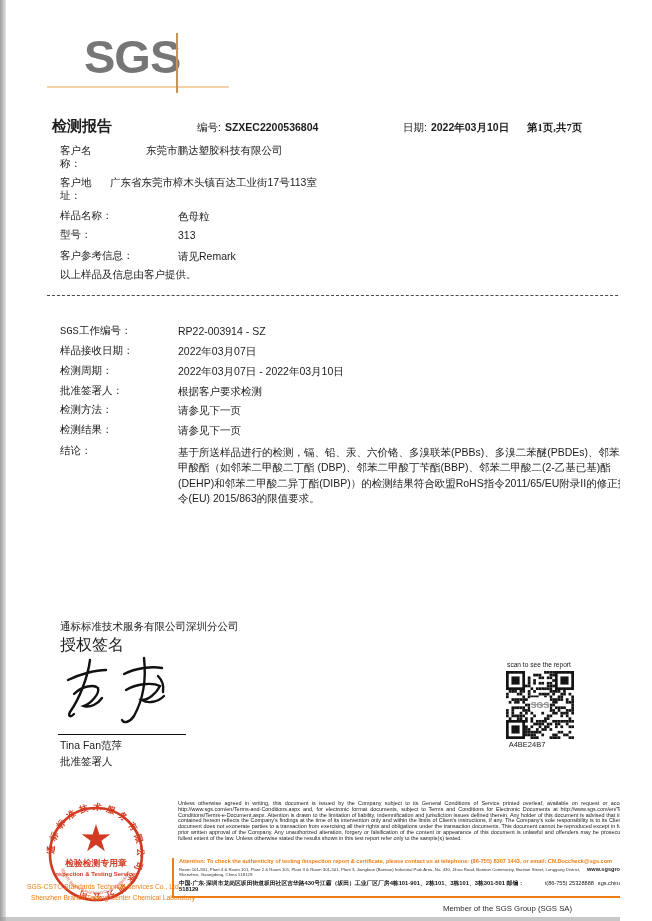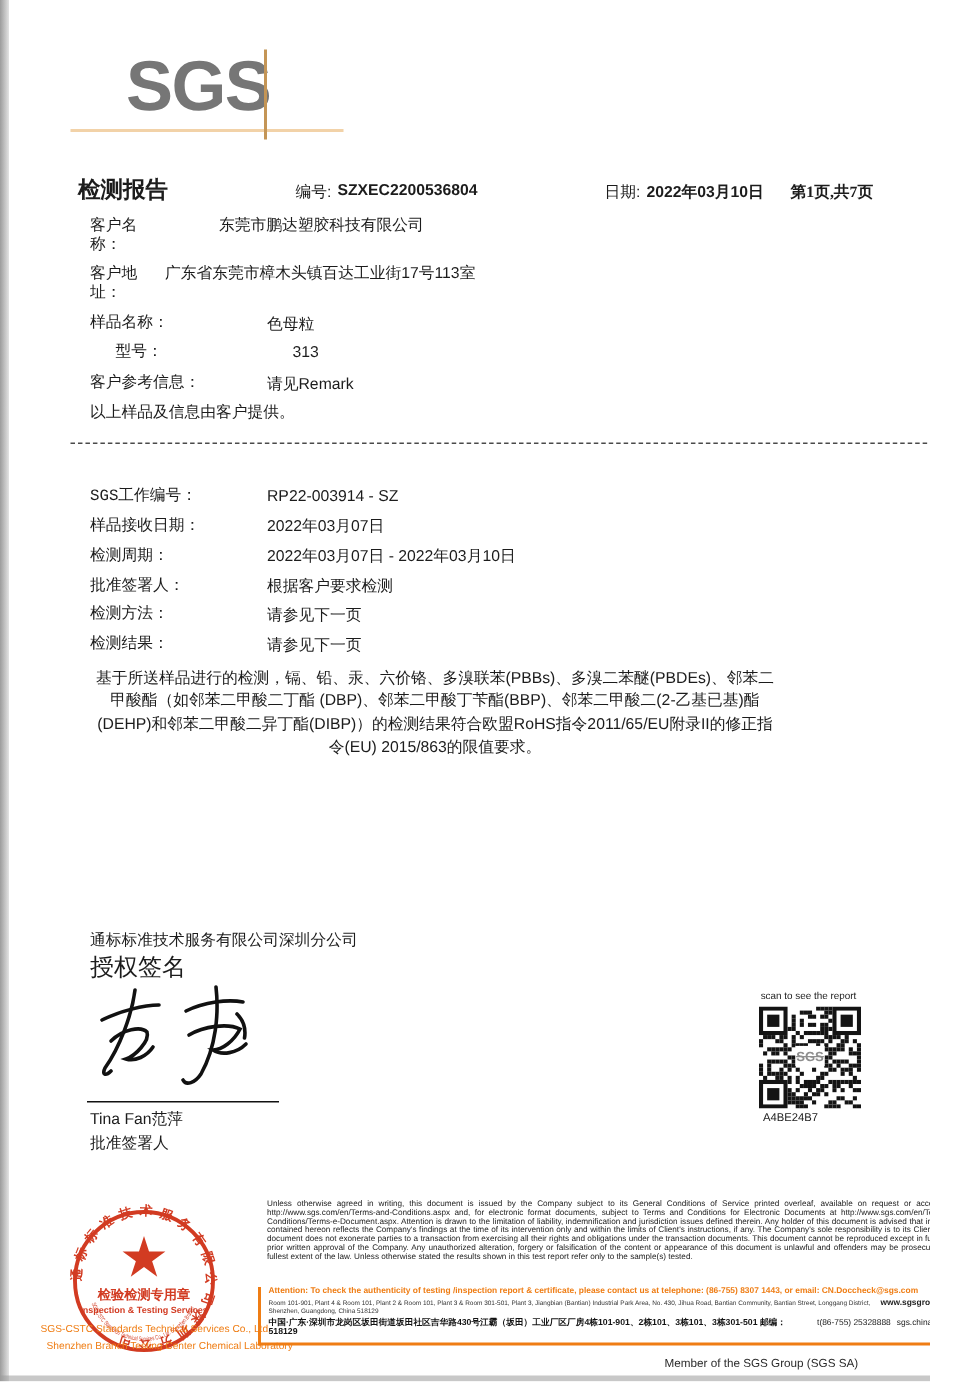--- a/index.html
+++ b/index.html
@@ -11,21 +11,21 @@
   .sgs-logo{left:84px;top:33px;font-size:47px;font-weight:700;color:#767676;letter-spacing:-1px;line-height:1;}
   .logo-hline{left:47px;top:86px;width:182px;height:2px;background:#f2d2a8;}
   .logo-vline{left:176px;top:33px;width:2px;height:60px;background:#c49556;}
   .doc-title{left:52px;top:117px;font-size:15px;font-weight:700;}
   .meta{top:121px;font-size:10.5px;display:flex;gap:4px;}
   .meta b{font-weight:700;}
   .row{position:absolute;left:60px;display:flex;font-size:10.5px;line-height:13px;}
   .lbl{flex:none;}
   .w50{width:50px;}
   .w118{width:118px;font-family:Liberation Mono, monospace;}
-  .val{white-space:pre-wrap;text-align:center;}
+  .val{white-space:pre-wrap;}
   .note{left:60px;font-size:10.5px;}
   .dashline{left:47px;top:295px;width:601px;border-top:1px dashed #4a4a4a;height:0;}
   .conclusion .val{width:460px;line-height:15.3px;}
   .sig-company{left:60px;top:620px;font-size:10.5px;}
   .sig-auth{left:60px;top:635px;font-size:16px;}
   .sig-line{left:58px;top:734px;width:128px;border-top:1.6px solid #111;}
   .sig-name{left:60px;top:739px;font-size:10.5px;}
   .sig-title{left:60px;top:755px;font-size:10.5px;}
   .qr-caption{left:494px;top:661px;width:90px;text-align:center;font-size:6.6px;color:#222;}
   .qr-box{left:506px;top:671px;}
@@ -73,21 +73,21 @@
   </div>
   <div class="row" style="top:176px;">
     <span class="lbl w50">客户地址：</span>
     <span class="val">广东省东莞市樟木头镇百达工业街17号113室</span>
   </div>
 
   <div class="row" style="top:210px;">
     <span class="lbl w118">样品名称：</span>
     <span class="val">色母粒</span>
   </div>
-  <div class="row" style="top:229px;margin-left:17px;">
+  <div class="row" style="top:229px;">
     <span class="lbl w118">型号：</span>
     <span class="val">313</span>
   </div>
   <div class="row" style="top:250px;">
     <span class="lbl w118">客户参考信息：</span>
     <span class="val">请见Remark</span>
   </div>
   <div class="abs note" style="top:268px;">以上样品及信息由客户提供。</div>
 
   <div class="abs dashline"></div>
@@ -110,20 +110,21 @@
   </div>
   <div class="row" style="top:404px;">
     <span class="lbl w118">检测方法：</span>
     <span class="val">请参见下一页</span>
   </div>
   <div class="row" style="top:424px;">
     <span class="lbl w118">检测结果：</span>
     <span class="val">请参见下一页</span>
   </div>
   <div class="row conclusion" style="top:445px;">
+    <span class="lbl w118">结论：</span>
     <span class="val">基于所送样品进行的检测，镉、铅、汞、六价铬、多溴联苯(PBBs)、多溴二苯醚(PBDEs)、邻苯二甲酸酯（如邻苯二甲酸二丁酯 (DBP)、邻苯二甲酸丁苄酯(BBP)、邻苯二甲酸二(2-乙基已基)酯(DEHP)和邻苯二甲酸二异丁酯(DIBP)）的检测结果符合欧盟RoHS指令2011/65/EU附录II的修正指令(EU) 2015/863的限值要求。</span>
   </div>
 
   <div class="abs sig-company">通标标准技术服务有限公司深圳分公司</div>
   <div class="abs sig-auth">授权签名</div>
   <svg class="abs" style="left:60px;top:650px;" width="130" height="82" viewBox="0 0 130 82">
     <g fill="none" stroke="#111" stroke-width="2.4" stroke-linecap="round">
       <path d="M8,30 C20,24 36,20 46,20"></path>
       <path d="M30,10 C28,26 20,48 10,62 C8,66 10,68 14,64"></path>
       <path d="M14,44 C22,36 34,34 38,38 C40,44 30,54 24,56 C30,58 38,54 42,48"></path>

